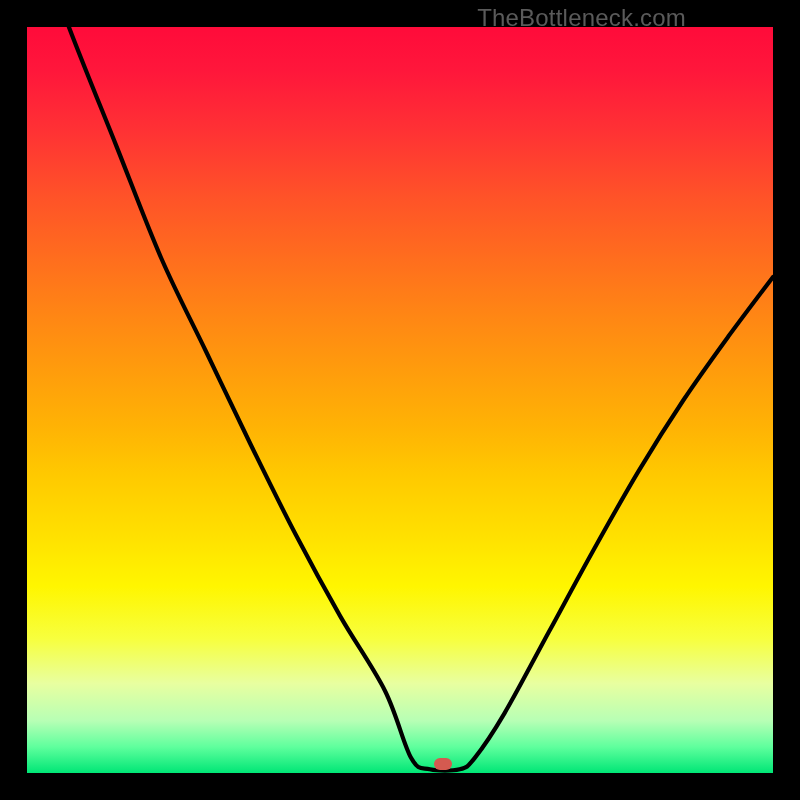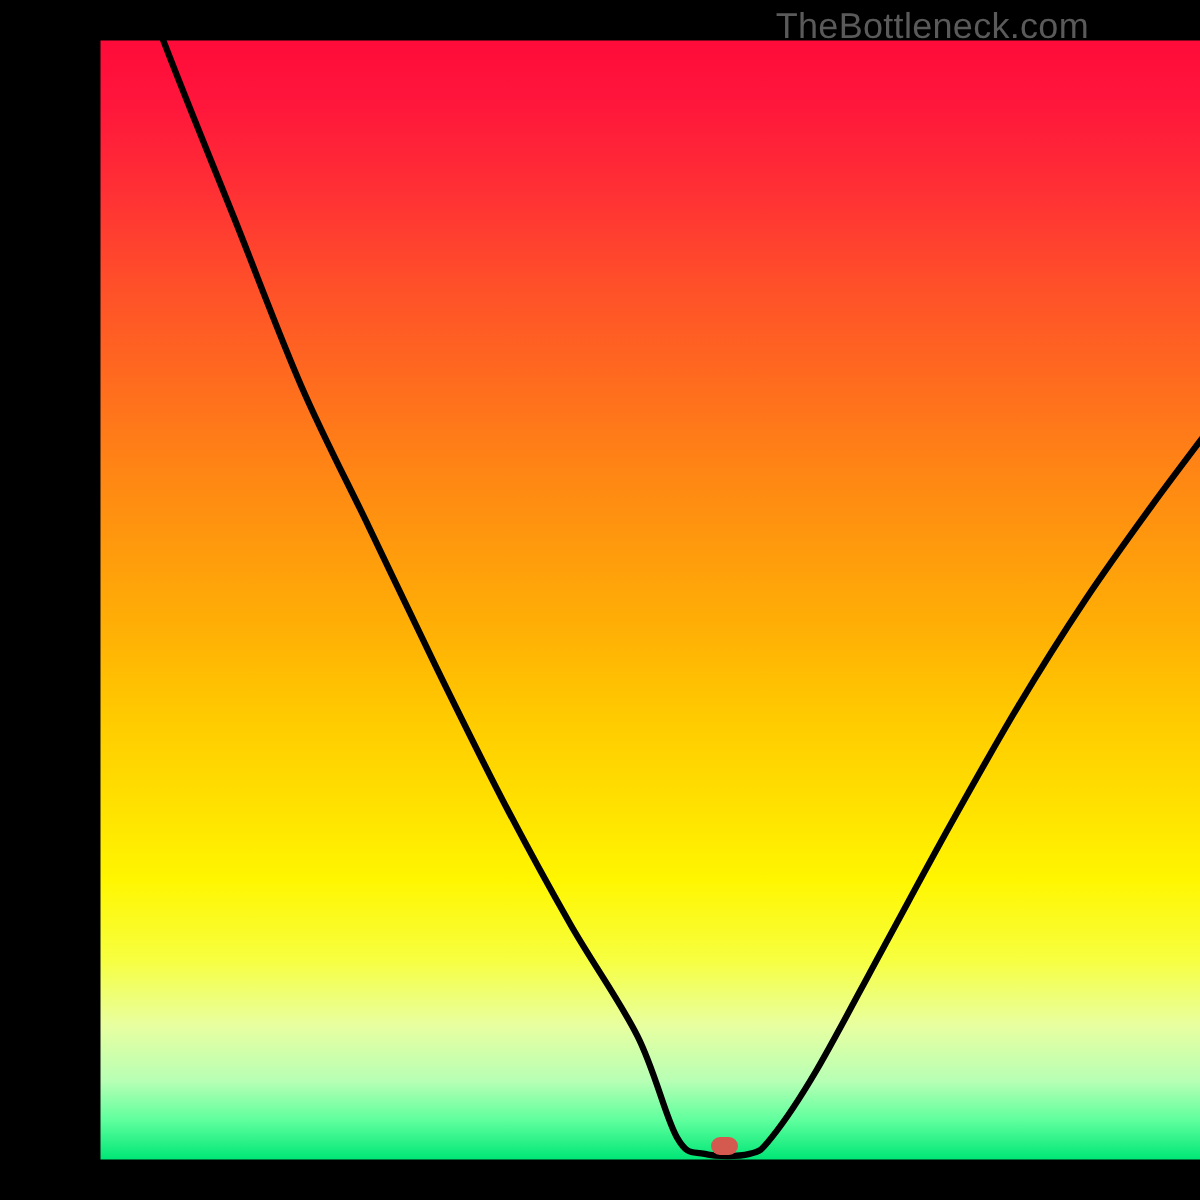--- a/index.html
+++ b/index.html
@@ -11,21 +11,20 @@
     overflow: hidden;
     font-family: Arial, Helvetica, sans-serif;
   }
   .frame {
     position: absolute;
     left: 0;
     top: 0;
     width: 696px;
     height: 800px;
     background: #000;
-    margin-left: 40px;
   }
   .plot {
     position: absolute;
     left: 27px;
     top: 27px;
     width: 746px;
     height: 746px;
     background: linear-gradient(to bottom,
       #ff0b3a 0%,
       #ff173b 6%,

